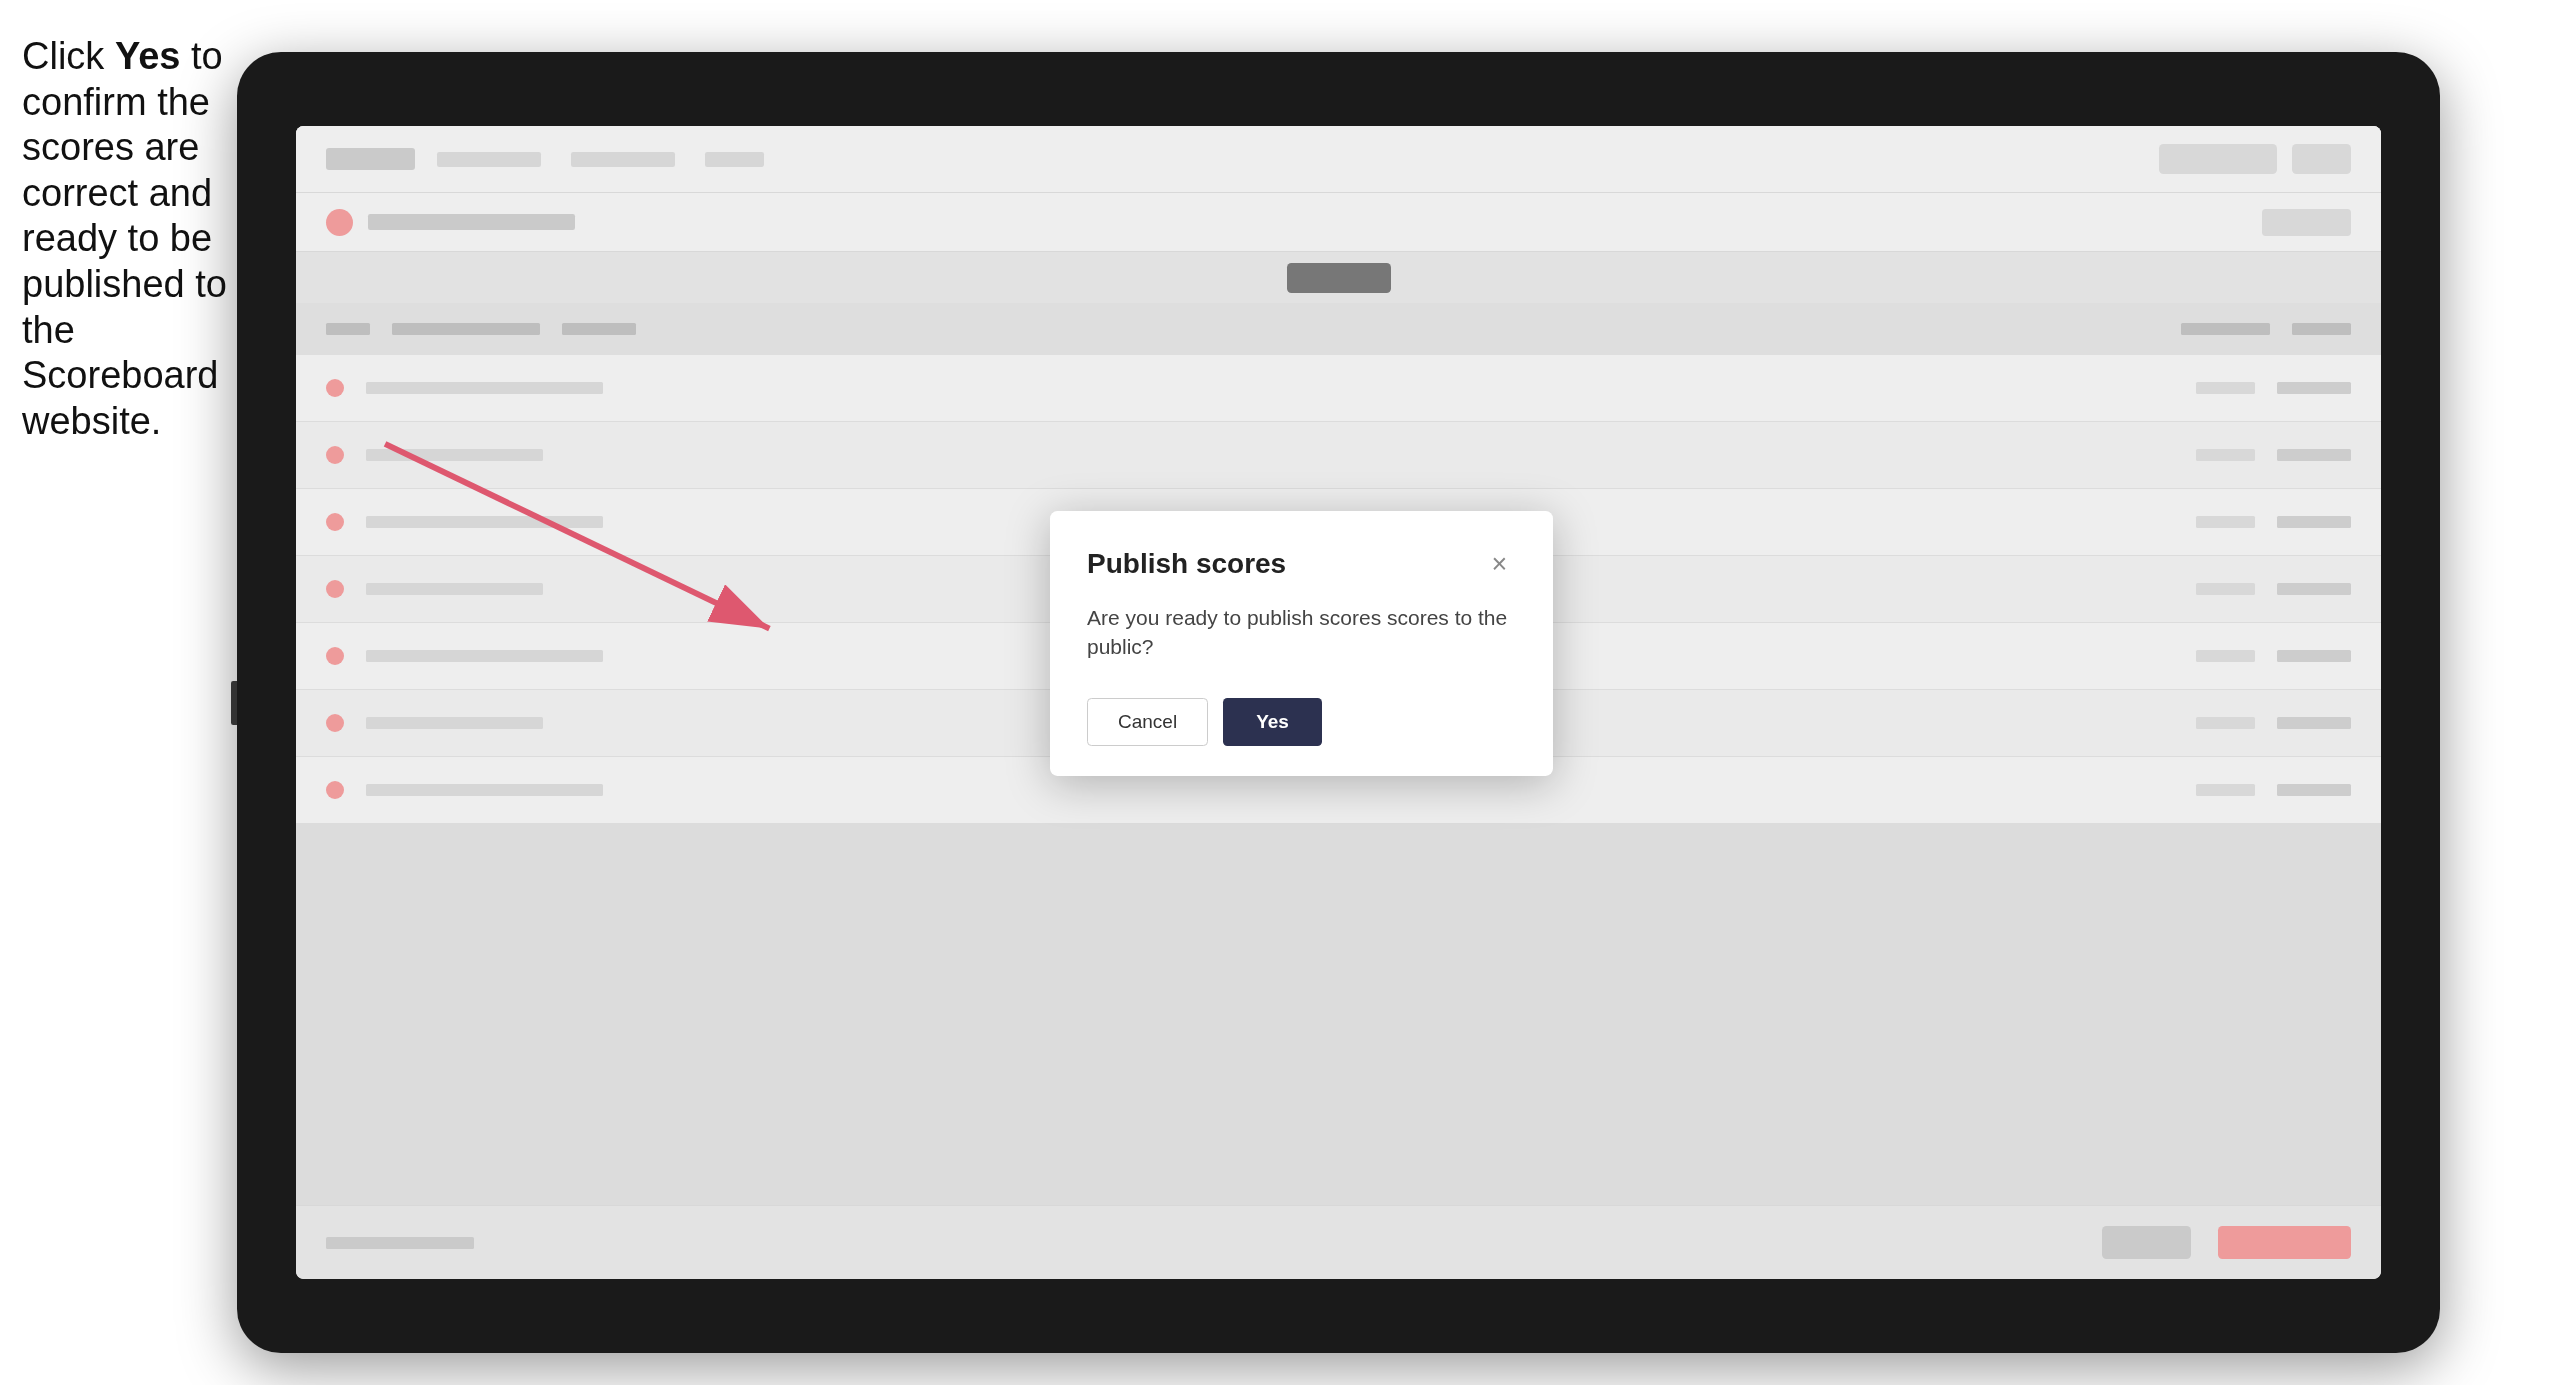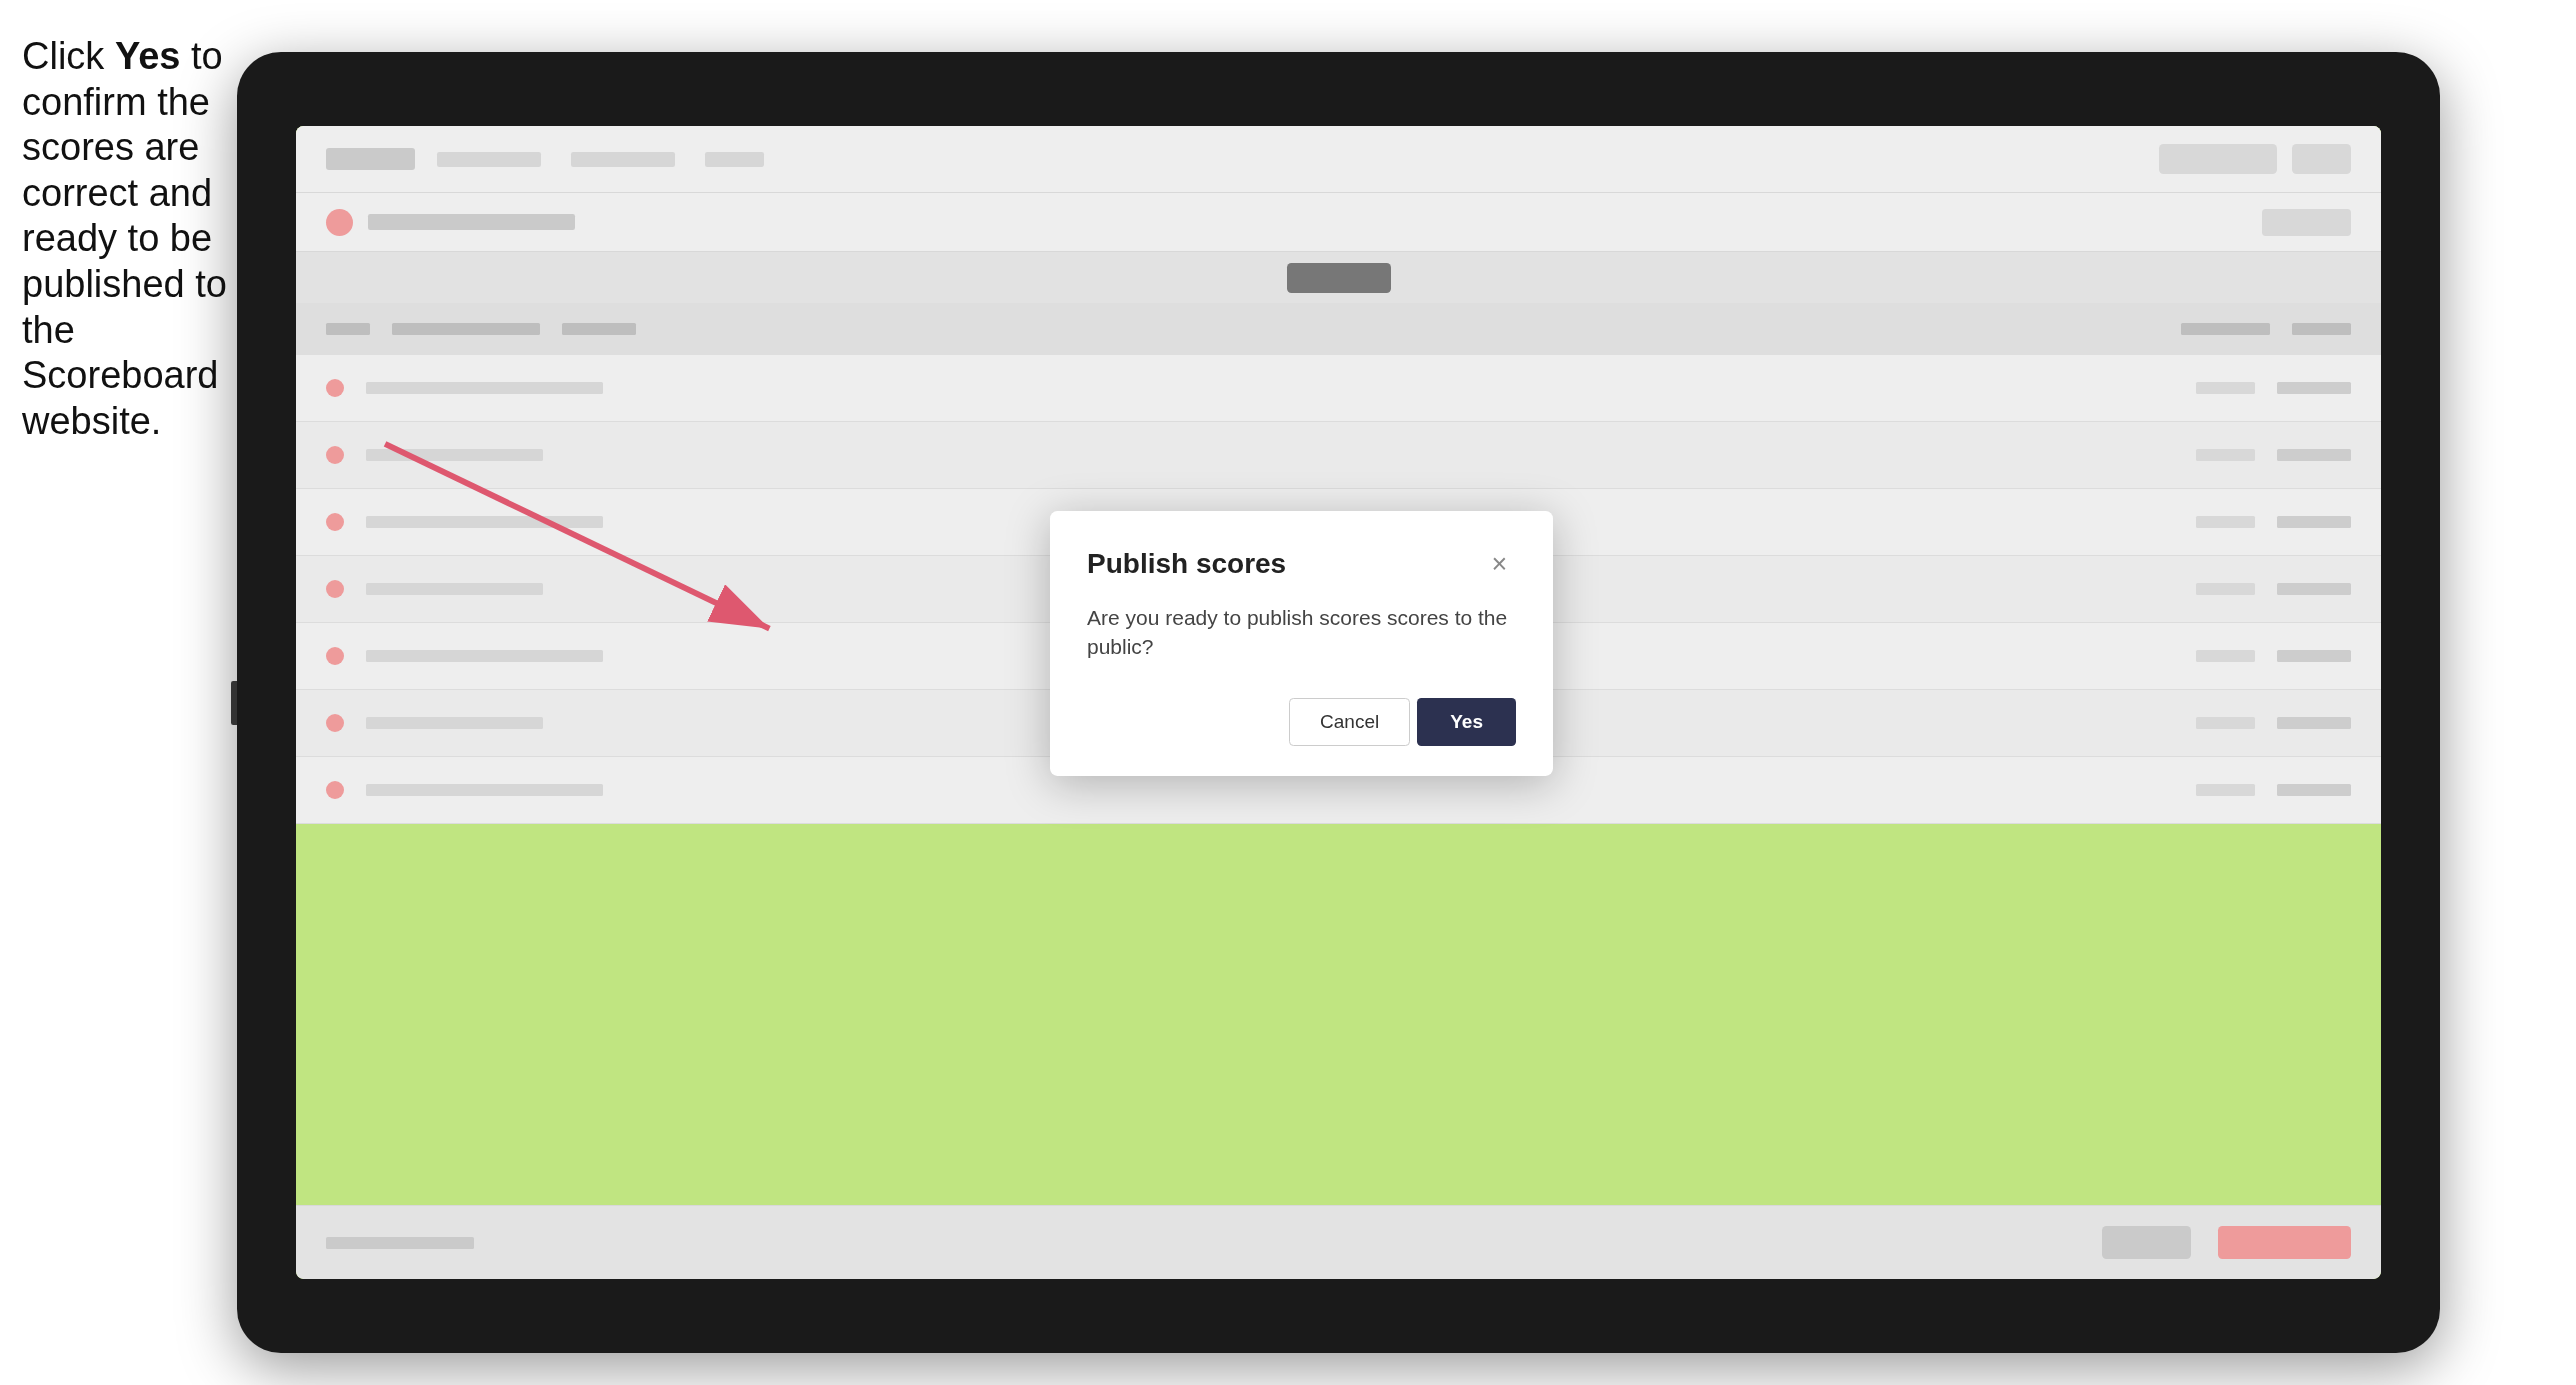--- a/index.html
+++ b/index.html
@@ -39,21 +39,21 @@
       border-radius: 44px;
       box-shadow: 0 15px 59px rgba(0,0,0,0.4);
       display: flex;
       align-items: center;
       justify-content: center;
     }
 
     .tablet-screen {
       width: 2085px;
       height: 1153px;
-      background: #bef264;
+      background: #e5e5e5;
       border-radius: 7.4px;
       overflow: hidden;
       position: relative;
     }
 
     
     .app-header {
       position: absolute;
       top: 0;
       left: 0;
@@ -342,22 +342,21 @@
 
     .modal-body {
       font-size: 21px;
       color: #444444;
       margin-bottom: 37px;
       line-height: 1.4;
     }
 
     .modal-footer {
       display: flex;
-      justify-content: flex-end;
-      gap: 7px;
+      gap: 15px;
     }
 
     .btn-cancel {
       padding: 12px 30px;
       font-size: 19px;
       border: 0.7px solid #cccccc;
       border-radius: 4.4px;
       background: #ffffff;
       color: #333333;
       cursor: pointer;

